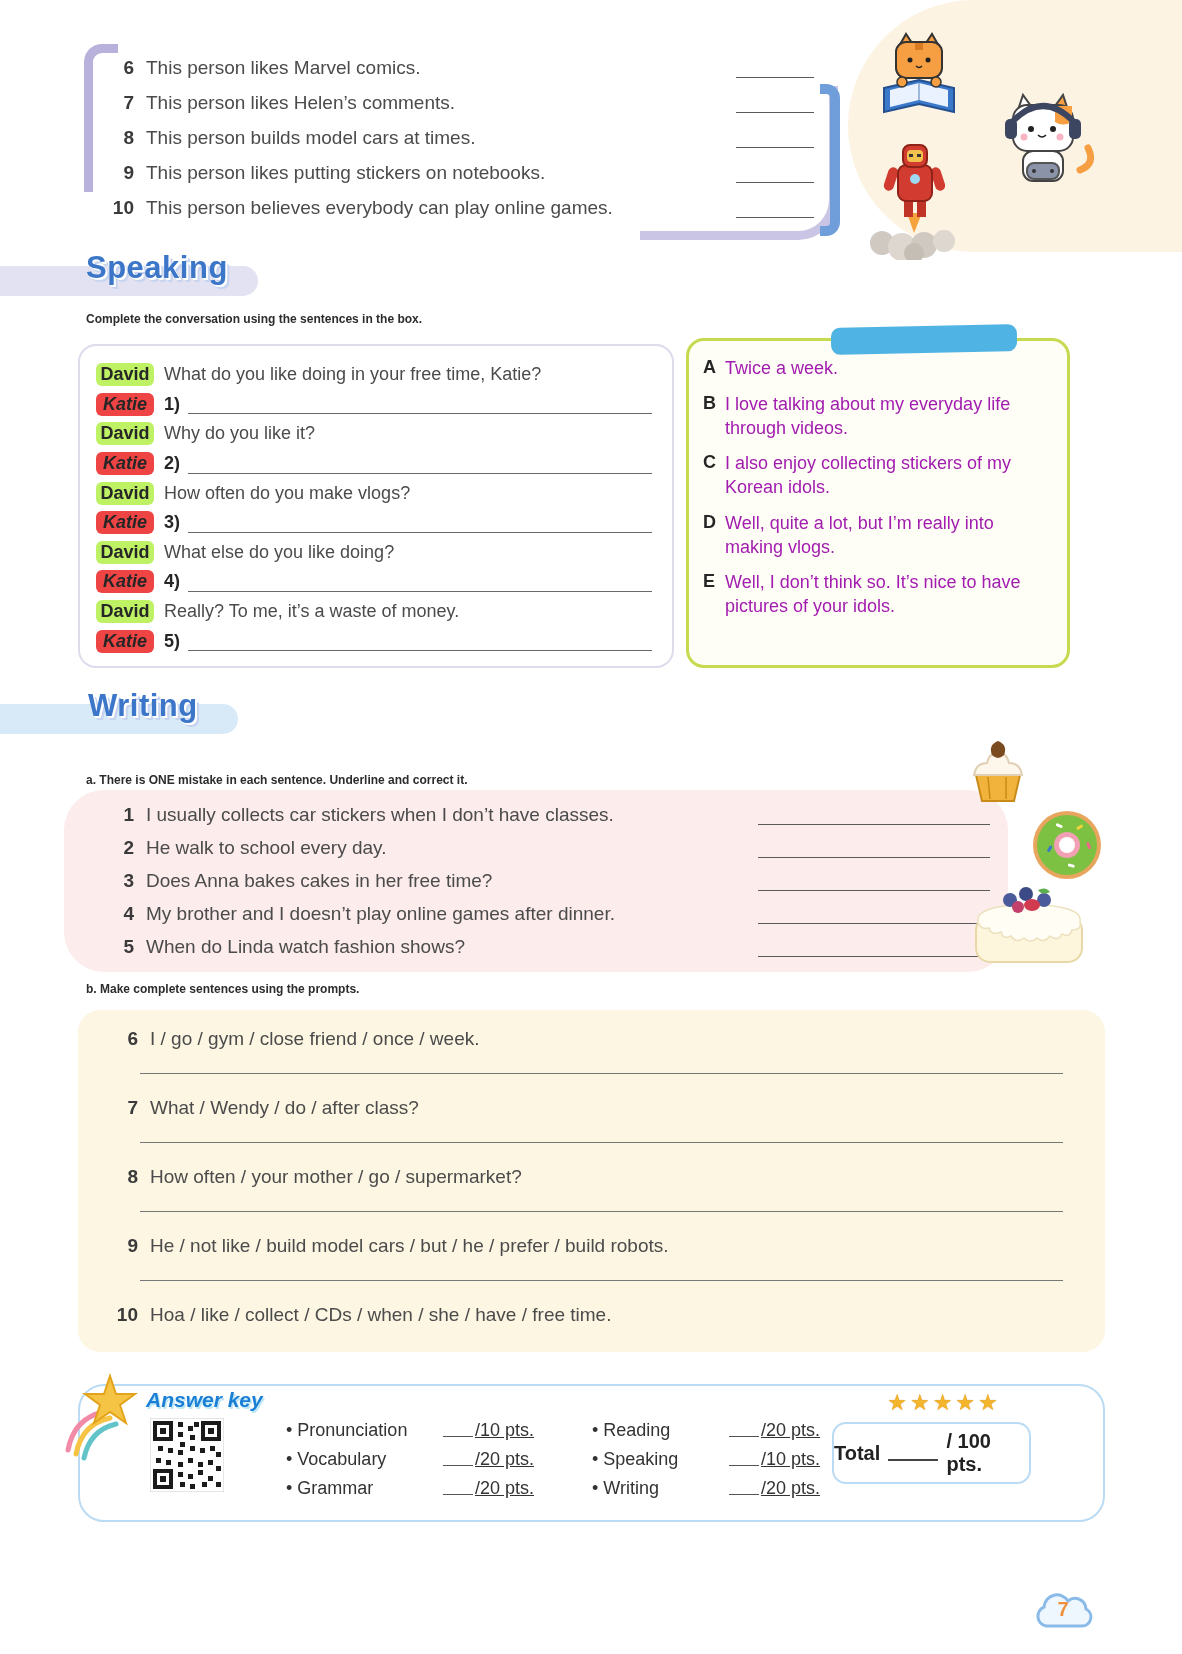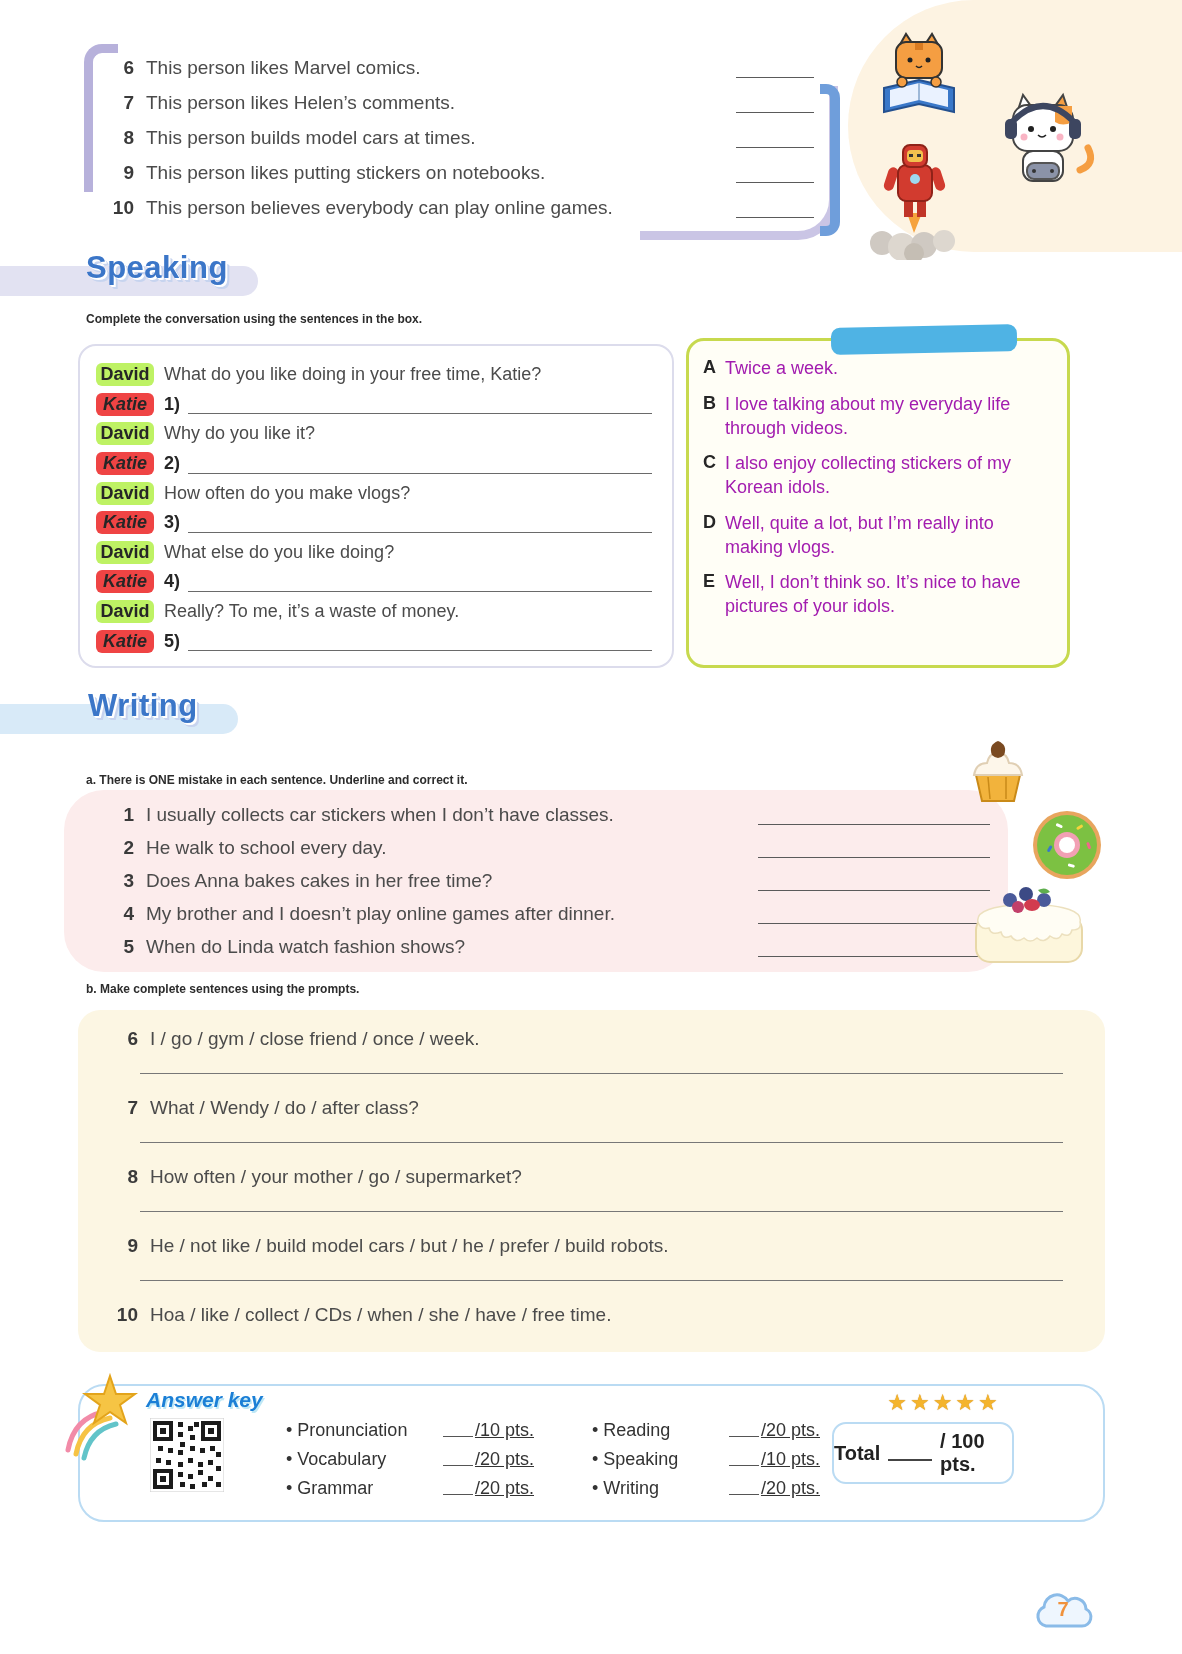--- a/index.html
+++ b/index.html
@@ -69,21 +69,21 @@
   .ak-qr { left:150px; top:1418px; }
   .ak-col { top:1412px; width:248px; }
   .ak-col1 { left:286px; }
   .ak-col2 { left:592px; width:228px; }
   .srow { display:flex; align-items:flex-end; height:29px; font-size:18px; color:#333; }
   .srow .slabel::before { content:"• "; }
   .slabel { flex:1; }
   .sblank { width:30px; border-bottom:1.5px solid #555; margin:0 2px 4px 0; flex:none; }
   .spts { flex:none;text-decoration:underline; }
   .ak-stars { left:846px; top:1390px; width:196px; text-align:center; font-size:22px; letter-spacing:3px; color:#f4b42c; text-shadow:0 0 1px #c07c10; }
-  .totalbox { left:832px; top:1422px; width:182px; height:62px; border:2.5px solid #badbf3; border-radius:14px; display:flex; align-items:center; justify-content:center; font-size:20px; font-weight:bold; color:#222; background:#fff; }
+  .totalbox { left:832px; top:1422px; width:199px; height:62px; border:2.5px solid #badbf3; border-radius:14px; display:flex; align-items:center; justify-content:center; font-size:20px; font-weight:bold; color:#222; background:#fff; }
   .tblank { width:52px; border-bottom:2px solid #444; height:0; margin:14px 8px 0 8px; }
 
   
   .cloud { left:1028px; top:1584px; width:70px; height:50px; }
   .pagenum { left:1028px; top:1598px; width:70px; text-align:center; font-size:20px; font-weight:bold; color:#f0923c; }
 </style>
 </head>
 <body>
 
 <div class="abs blob-cream"></div>

